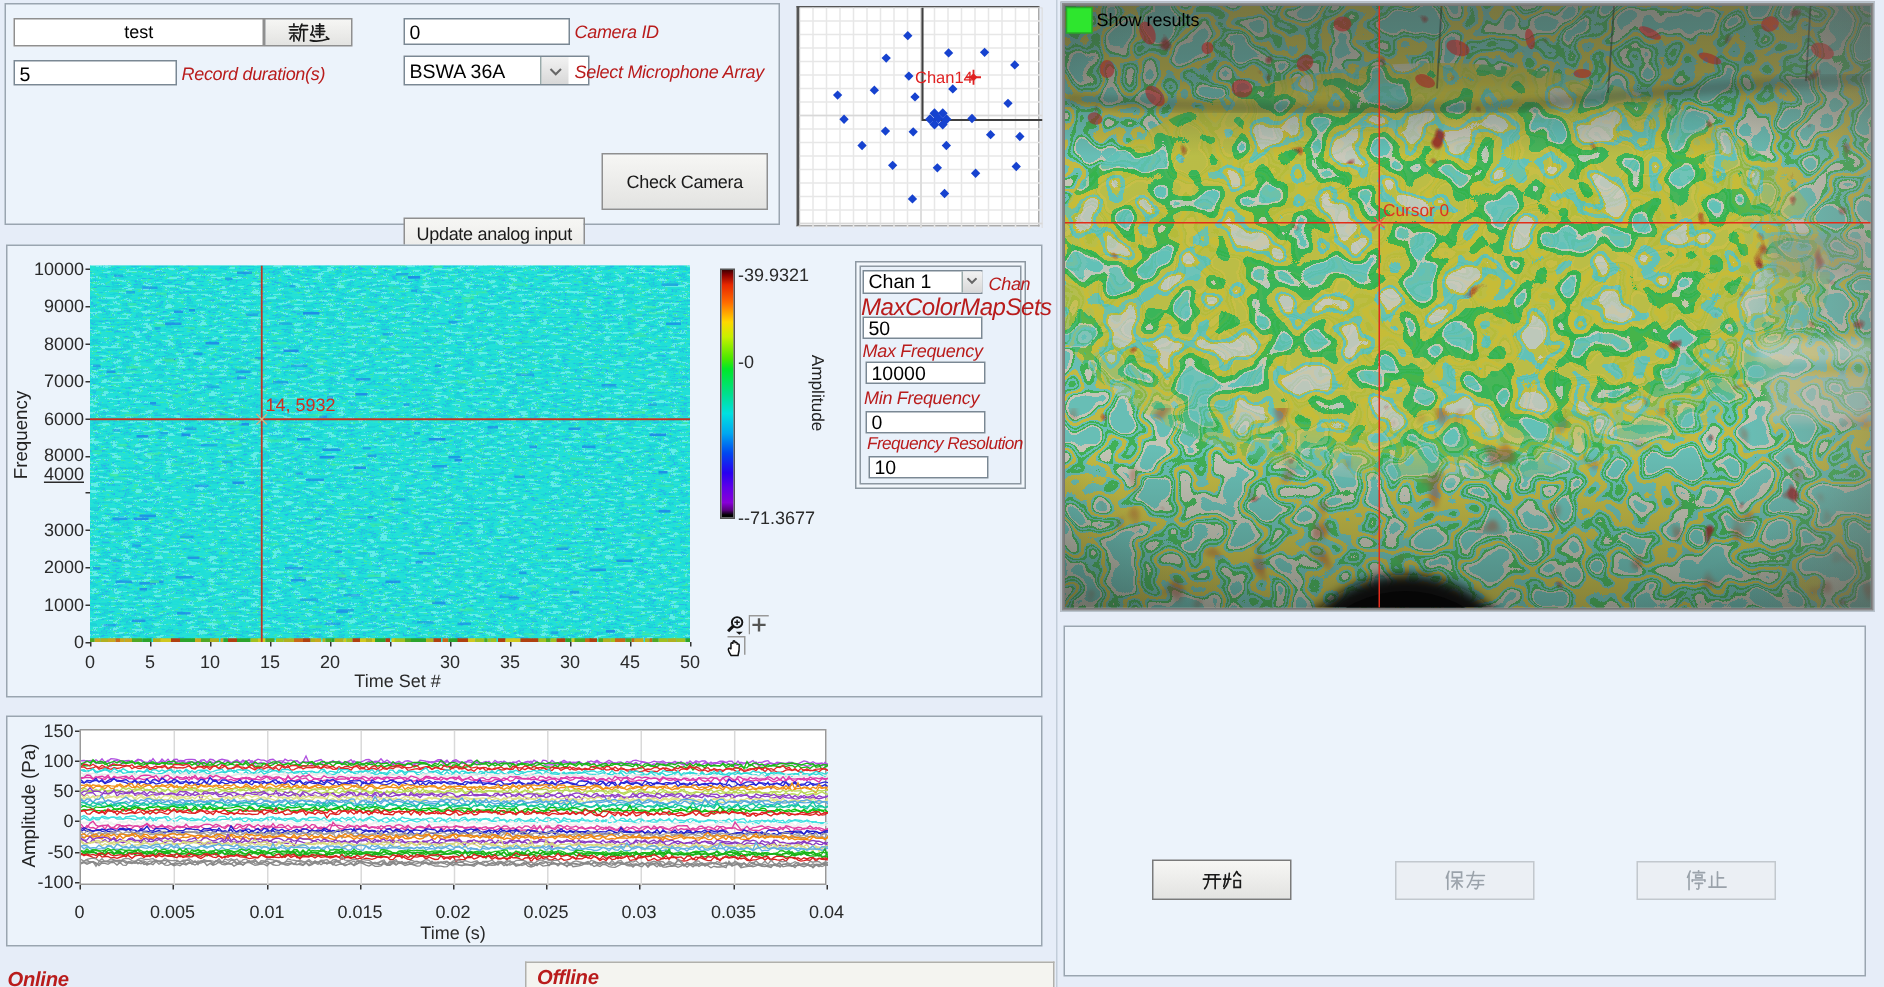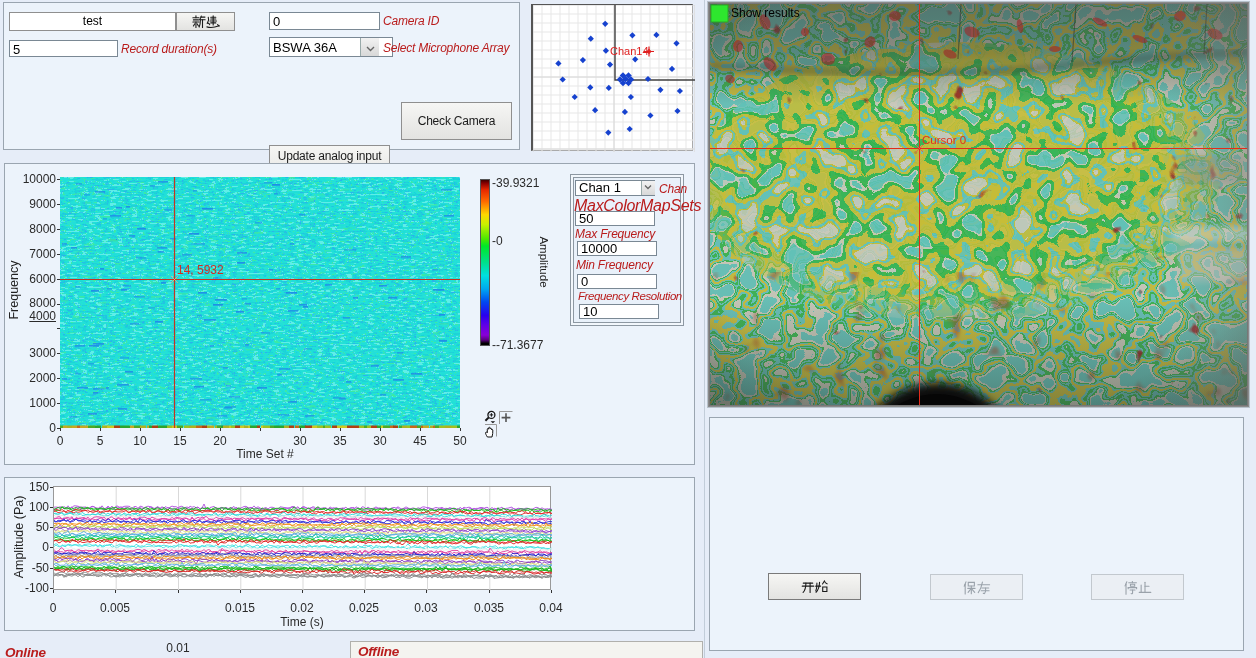--- a/index.html
+++ b/index.html
@@ -663,21 +663,21 @@
 <div class="tick" style="left:16px;top:540px;width:33px;text-align:right;">0</div>
 <div class="abs" style="left:50px;top:547px;width:3px;height:1px;background:#333"></div>
 <div class="tick" style="left:16px;top:561px;width:33px;text-align:right;">-50</div>
 <div class="abs" style="left:50px;top:568px;width:3px;height:1px;background:#333"></div>
 <div class="tick" style="left:16px;top:581px;width:33px;text-align:right;">-100</div>
 <div class="abs" style="left:50px;top:588px;width:3px;height:1px;background:#333"></div>
 <div class="tick" style="left:33px;top:601px;width:40px;text-align:center;">0</div>
 <div class="abs" style="left:53px;top:590px;width:1px;height:3px;background:#333"></div>
 <div class="tick" style="left:95px;top:601px;width:40px;text-align:center;">0.005</div>
 <div class="abs" style="left:115px;top:590px;width:1px;height:3px;background:#333"></div>
-<div class="tick" style="left:158px;top:601px;width:40px;text-align:center;margin-top:40px;">0.01</div>
+<div class="tick" style="left:158px;top:601px;width:40px;text-align:center;">0.01</div>
 <div class="abs" style="left:178px;top:590px;width:1px;height:3px;background:#333"></div>
 <div class="tick" style="left:220px;top:601px;width:40px;text-align:center;">0.015</div>
 <div class="abs" style="left:240px;top:590px;width:1px;height:3px;background:#333"></div>
 <div class="tick" style="left:282px;top:601px;width:40px;text-align:center;">0.02</div>
 <div class="abs" style="left:302px;top:590px;width:1px;height:3px;background:#333"></div>
 <div class="tick" style="left:344px;top:601px;width:40px;text-align:center;">0.025</div>
 <div class="abs" style="left:364px;top:590px;width:1px;height:3px;background:#333"></div>
 <div class="tick" style="left:406px;top:601px;width:40px;text-align:center;">0.03</div>
 <div class="abs" style="left:426px;top:590px;width:1px;height:3px;background:#333"></div>
 <div class="tick" style="left:469px;top:601px;width:40px;text-align:center;">0.035</div>

